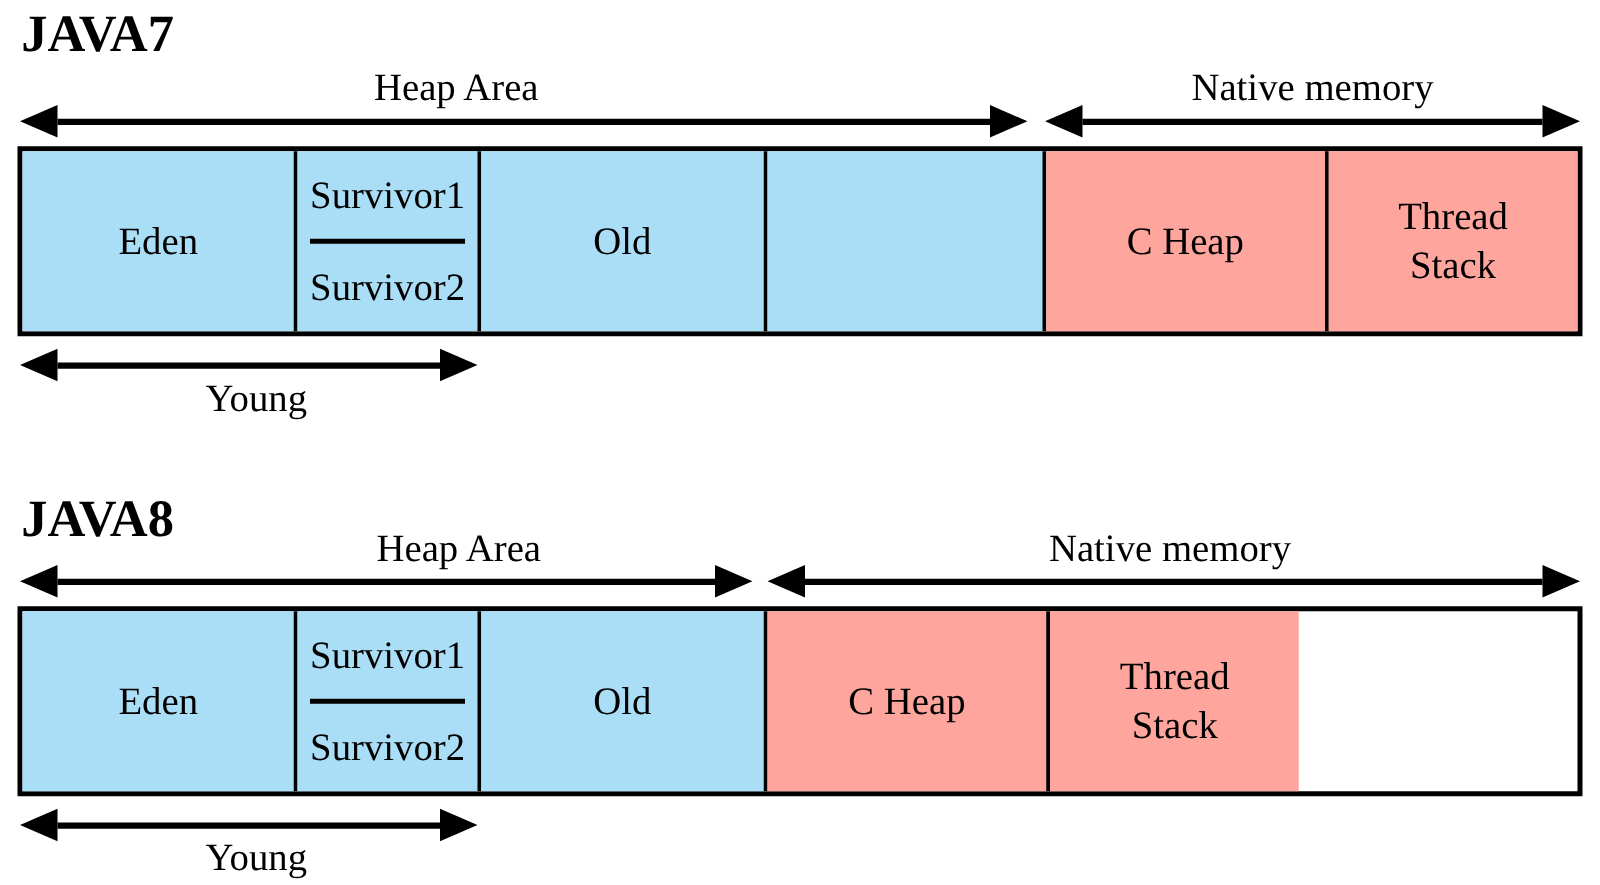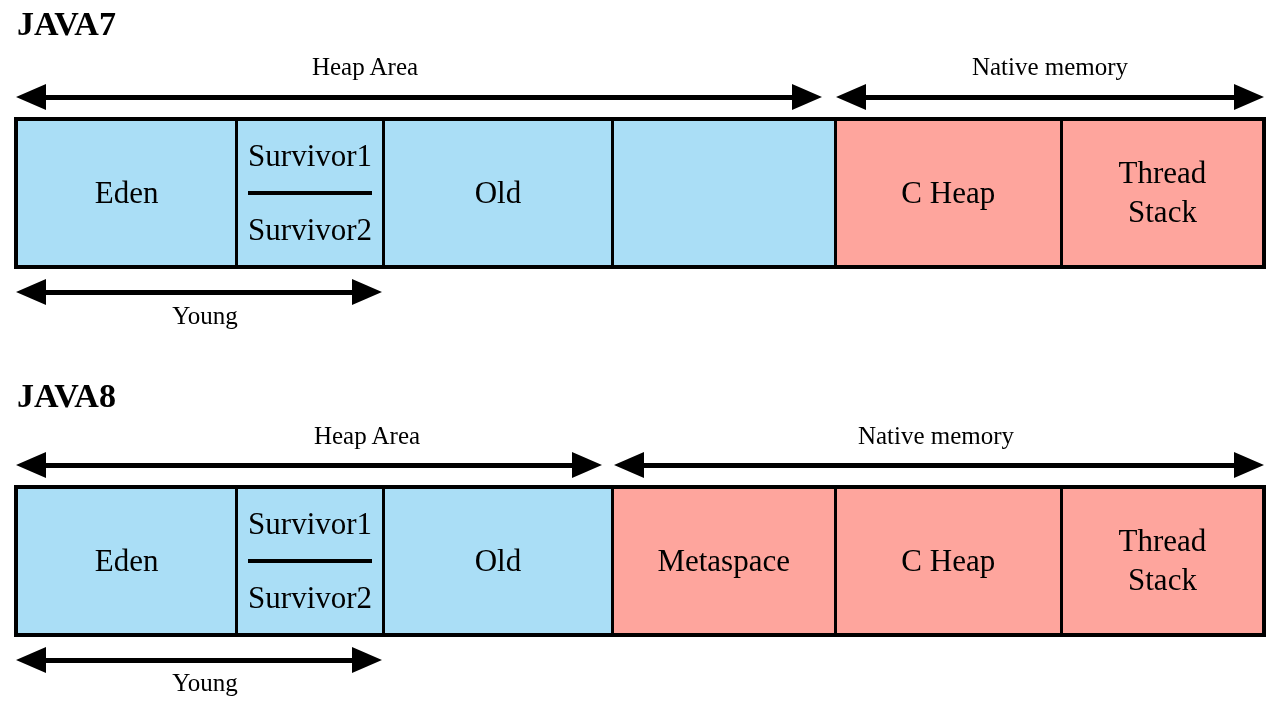--- a/index.html
+++ b/index.html
@@ -14,29 +14,29 @@
     background:var(--background);
     font-family:"Liberation Serif","DejaVu Serif",serif;
     color:var(--line);
     position:relative;
   }
   .stage{position:absolute;left:0;top:0;width:1280px;height:708px;}
 
   .diagram-title{
     position:absolute;
     font-weight:bold;
-    font-size:34px;
+    font-size:42px;
     line-height:1.05;
     white-space:nowrap;
   }
   .range-label{
     position:absolute;
     width:400px;
     text-align:center;
-    font-size:25px;
+    font-size:31px;
     line-height:1.05;
     white-space:nowrap;
   }
   .dblarrow{
     position:absolute;
     height:26px;
     display:flex;
     align-items:center;
   }
   .dblarrow .ah{
@@ -129,21 +129,21 @@
     </div>
   </div>
 
   <div class="dblarrow" style="left:16px;top:279px;width:366px;">
     <i class="ah l"></i>
       <i class="shaft"></i>
       <i class="ah r"></i>
   </div>
   <div class="range-label" style="left:5px;top:303px;">Young</div>
 
-  <div class="diagram-title" style="left:17px;top:378px;">JAVA8</div>
+  <div class="diagram-title" style="left:17px;top:394px;">JAVA8</div>
 
   <div class="range-label" style="left:167px;top:423px;">Heap Area</div>
   <div class="range-label" style="left:736px;top:423px;">Native memory</div>
 
   <div class="dblarrow" style="left:16px;top:452px;width:586px;">
     <i class="ah l"></i>
       <i class="shaft"></i>
       <i class="ah r"></i>
   </div>
   <div class="dblarrow" style="left:614px;top:452px;width:650px;">
@@ -160,23 +160,20 @@
       <div class="subcell top">
         <span>Survivor1</span>
       </div>
       <div class="subcell">
         <span>Survivor2</span>
       </div>
     </div>
     <div class="cell heap" style="width:18.4%;">
       <span>Old</span>
     </div>
-    <div class="cell native" style="width:17.9%;">
-      <span>Metaspace</span>
-    </div>
     <div class="cell native" style="width:18.2%;">
       <span>C Heap</span>
     </div>
     <div class="cell native" style="width:16.0%;">
       <span>Thread</span>
       <span>Stack</span>
     </div>
   </div>
 
   <div class="dblarrow" style="left:16px;top:647px;width:366px;">

